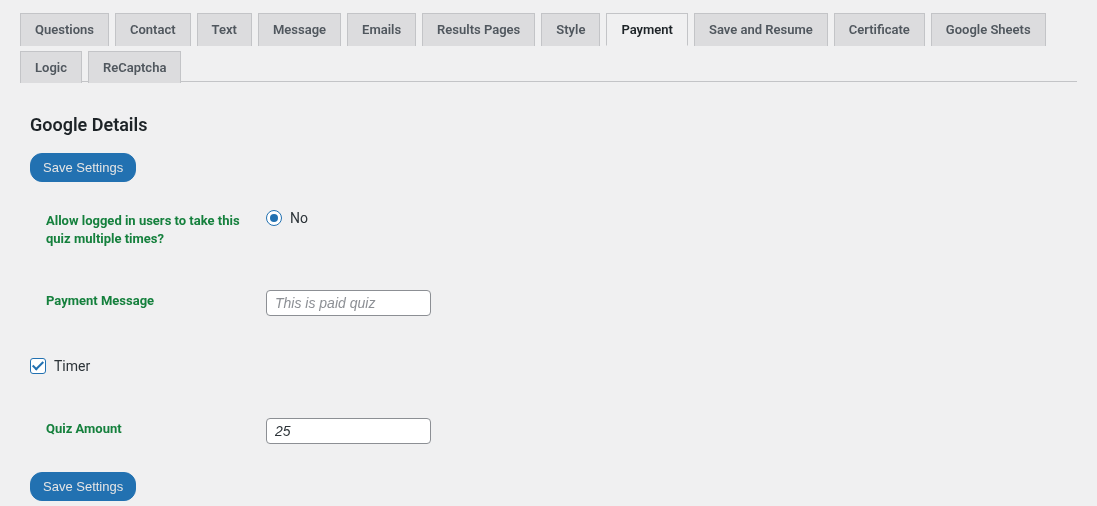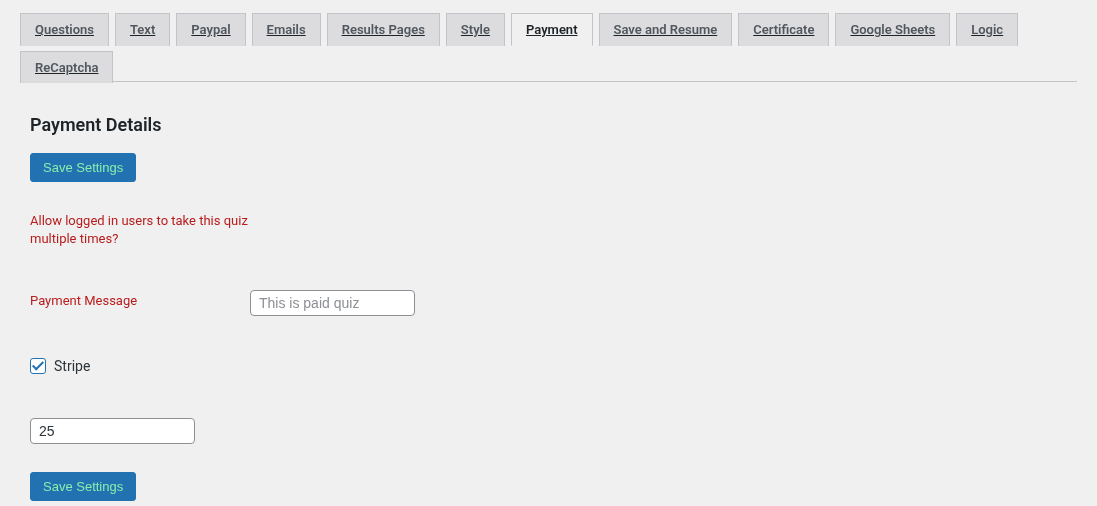--- a/index.html
+++ b/index.html
@@ -15,21 +15,20 @@
   .wrap {
     padding: 12px 20px 20px 20px;
   }
   .tabs {
     display: flex;
     flex-wrap: wrap;
     gap: 6px;
     border-bottom: 1px solid #c3c4c7;
     padding-bottom: 0;
     margin-bottom: 32px;
-    text-decoration: underline;
   }
   .tab {
     display: inline-block;
     padding: 8px 14px;
     background: #dcdcde;
     border: 1px solid #c3c4c7;
     border-bottom: none;
     color: #50575e;
     font-weight: 600;
     cursor: pointer;
@@ -43,41 +42,42 @@
     border-bottom: 1px solid #f0f0f1;
   }
   .section-title {
     font-size: 18px;
     font-weight: 600;
     margin: 0 0 18px 10px;
     color: #1d2327;
   }
   .save-btn {
     background: #2271b1;
-    color: #86efac;
+    color: #e5e5e5;
     border: 1px solid #2271b1;
     padding: 6px 12px;
     font-size: 13px;
-    border-radius: 3px;
+    border-radius: 12px;
     cursor: pointer;
     margin-left: 10px;
   }
   .form-area { margin-top: 28px; margin-left: 10px;}
   .row {
     display: flex;
     align-items: flex-start;
     margin-bottom: 42px;
   }
   .row:last-of-type { margin-bottom: 28px; }
   .label-col {
     width: 220px;
-    font-weight: 400;
-    color: #b91c1c;
+    font-weight: 700;
+    color: #15803d;
     padding-top: 2px;
     line-height: 1.4;
+    margin-left: 16px;
   }
   .field-col {
     flex: 1;
   }
   .radio-opt, .check-opt {
     display: flex;
     align-items: center;
     font-size: 14px;
     color: #2c3338;
     margin-bottom: 2px;
@@ -125,72 +125,79 @@
     transform: rotate(45deg);
   }
   .text-input {
     width: 165px;
     padding: 4px 8px;
     border: 1px solid #8c8f94;
     border-radius: 4px;
     font-size: 14px;
     background: #fff;
     color: #2c3338;
+    font-style: italic;
   }
   .text-input::placeholder { color: #8c8f94; }
 </style>
 </head>
 <body>
 
 <div class="wrap">
 
   <div class="tabs">
     <span class="tab">Questions</span>
+    <span class="tab">Contact</span>
     <span class="tab">Text</span>
-    <span class="tab">Paypal</span>
+    <span class="tab">Message</span>
     <span class="tab">Emails</span>
     <span class="tab">Results Pages</span>
     <span class="tab">Style</span>
     <span class="tab active">Payment</span>
     <span class="tab">Save and Resume</span>
     <span class="tab">Certificate</span>
     <span class="tab">Google Sheets</span>
     <span class="tab">Logic</span>
     <span class="tab">ReCaptcha</span>
   </div>
 
-  <h2 class="section-title">Payment Details</h2>
+  <h2 class="section-title">Google Details</h2>
 
   <button class="save-btn">Save Settings</button>
 
   <div class="form-area">
 
     <div class="row">
       <div class="label-col">Allow logged in users to take this quiz multiple times?</div>
       <div class="field-col">
+        <label class="radio-opt">
+          <input type="radio" class="radio" name="allow" checked="" style="">
+          <span>No</span>
+        </label>
       </div>
     </div>
 
     <div class="row">
       <div class="label-col">Payment Message</div>
       <div class="field-col">
         <input type="text" class="text-input" placeholder="This is paid quiz" style="">
       </div>
     </div>
 
     <div class="row">
       <div class="field-col">
         <label class="check-opt">
           <input type="checkbox" class="checkbox" checked="" style="">
-          <span>Stripe</span>
+          <span>Timer</span>
         </label>
       </div>
     </div>
 
     <div class="row">
+      <div class="label-col">Quiz Amount</div>
       <div class="field-col">
         <input type="text" class="text-input" value="25" style="">
       </div>
     </div>
 
     <button class="save-btn" style="margin-left:0">Save Settings</button>
 
   </div>
 </div>
 

